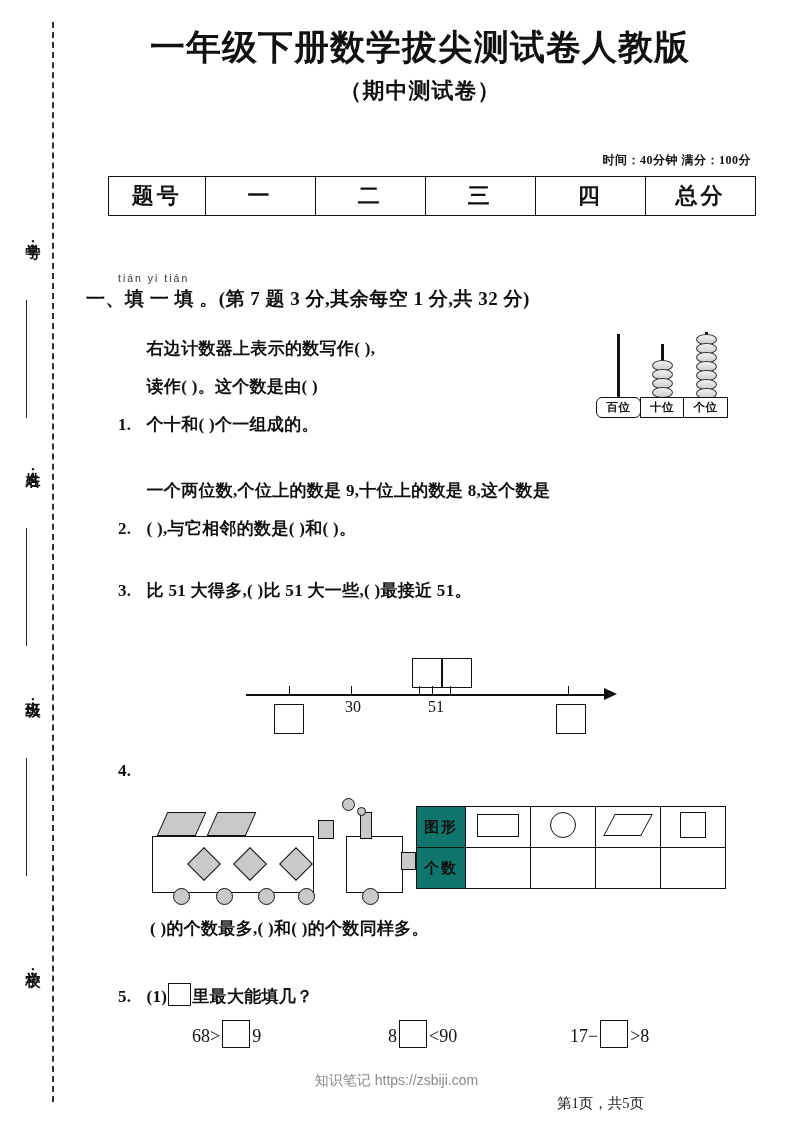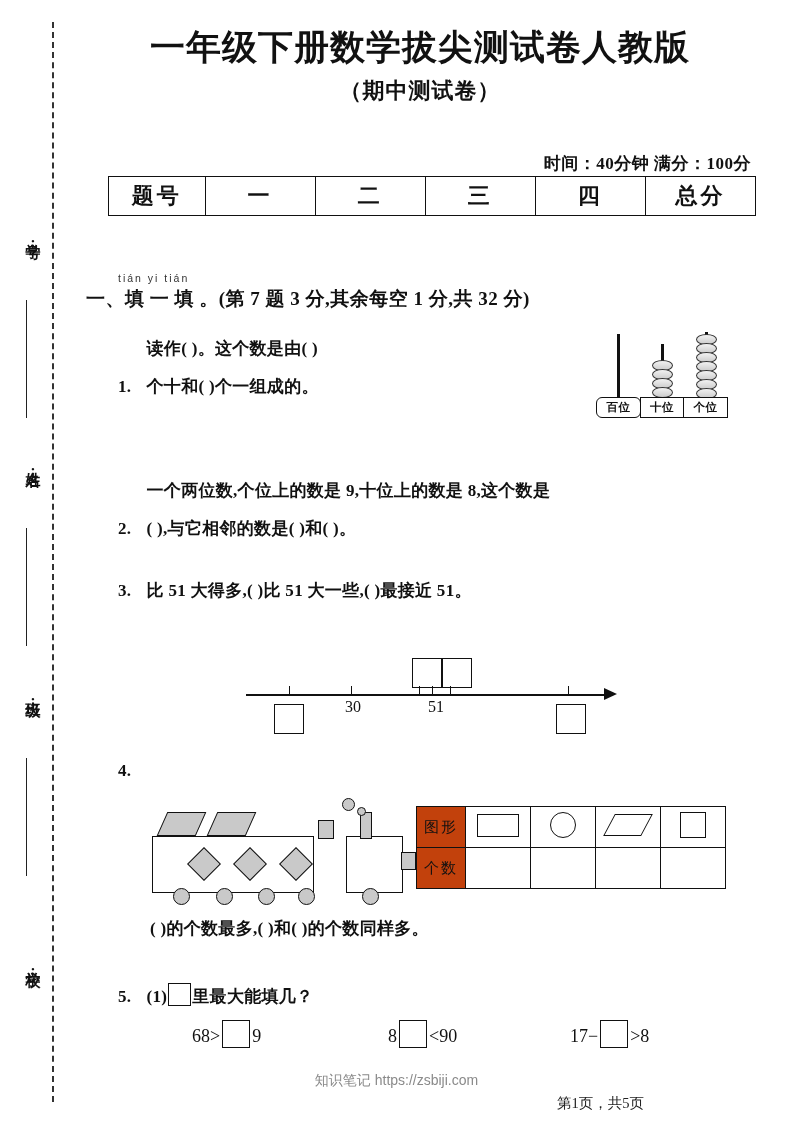--- a/index.html
+++ b/index.html
@@ -67,21 +67,21 @@
     font-size: 22px;
     font-weight: bold;
     margin-top: 6px;
     letter-spacing: 1px;
   }
 
   
   .exam-meta {
     position: absolute;
     right: 42px; top: 152px;
-    font-size: 17px;
+    font-size: 12px;
     font-weight: bold;
     letter-spacing: 0.5px;
   }
 
   
   .score-table {
     position: absolute;
     left: 108px; top: 176px;
     border-collapse: collapse;
     width: 648px;
@@ -265,23 +265,23 @@
     border-collapse: collapse;
   }
   .shapes-table td {
     border: 1.4px solid #111;
     height: 38px;
     text-align: center;
     vertical-align: middle;
   }
   .shapes-table td.hdr {
     width: 46px;
-    background: #c2410c;
+    background: #0f766e;
     font-size: 15px;
-    font-weight: normal;
+    font-weight: bold;
     letter-spacing: 2px;
     margin-top: 44px;
   }
   .shapes-table td.cell { width: 62px; }
   .sh-rect {
     display: inline-block;
     width: 40px; height: 21px;
     border: 1.6px solid #111;
   }
   .sh-circle {
@@ -378,20 +378,21 @@
   </tr>
 </tbody>
   </table>
 
 <div class="pinyin">tián  yi  tián</div>
 <div class="section-heading">一、填 一 填 。(第 7 题 3 分,其余每空 1 分,共 32 分)</div>
 
 <div class="q" style="left:118px; top:330px;">
   <span class="q-num">1.</span>
   <span class="q-body">
+    <span class="q-line">右边计数器上表示的数写作(          ),</span>
     <span class="q-line">读作(                )。这个数是由(          )</span>
     <span class="q-line">个十和(        )个一组成的。</span>
   </span>
 </div>
 
 <div class="counter">
 
   <div class="rod" style="left:21px; top:4px; height:63px;"></div>
 
   <div class="rod" style="left:65px; top:14px; height:53px;"></div>

